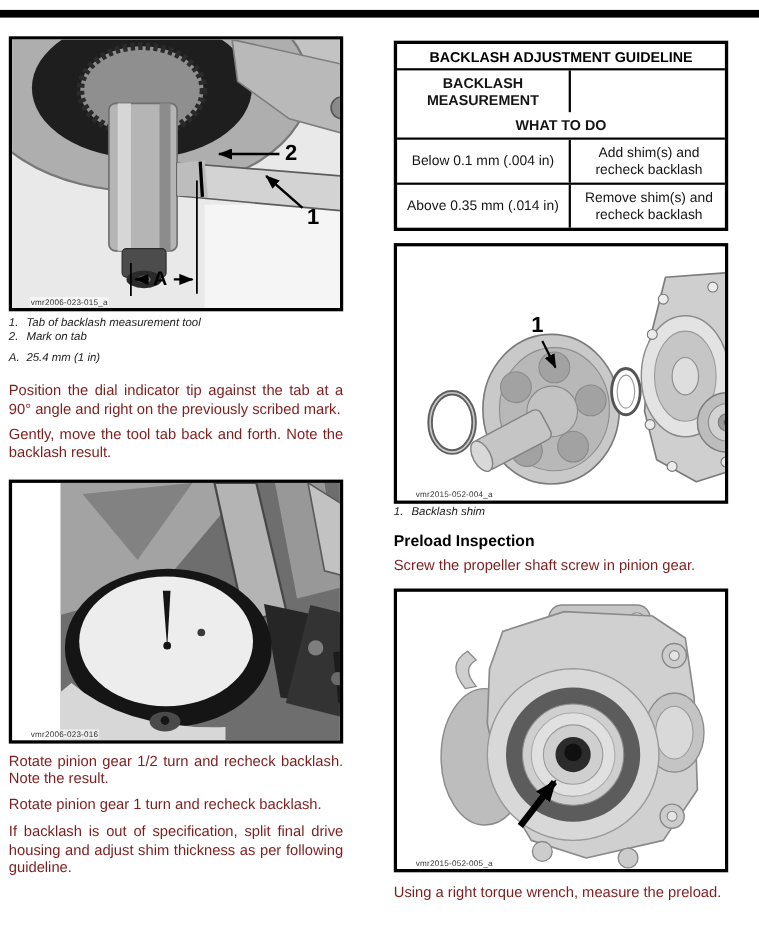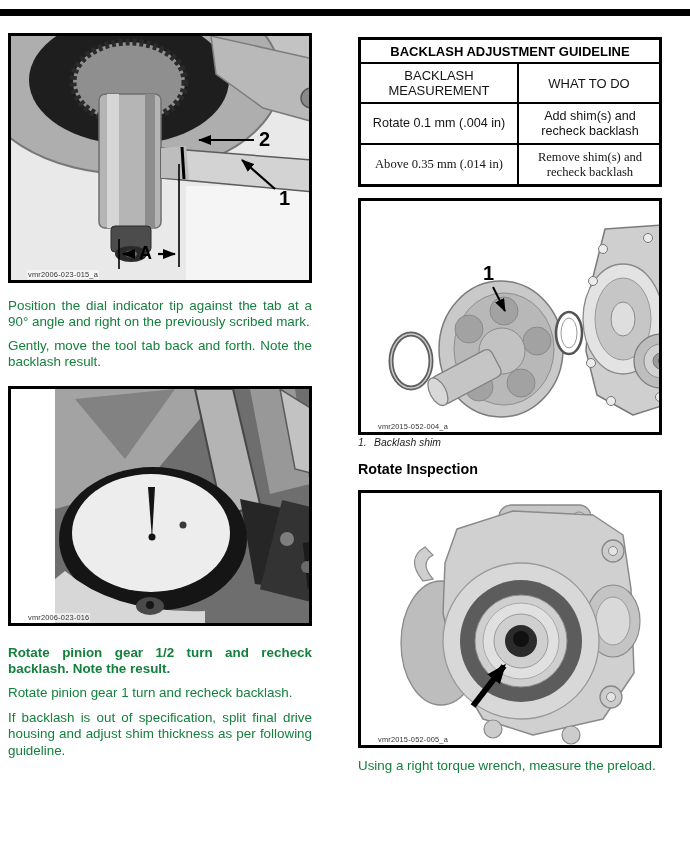--- a/index.html
+++ b/index.html
@@ -2,42 +2,42 @@
 <html><head>
 <meta charset="utf-8">
 <style>
   html,body{margin:0;padding:0;background:#fff;}
   .page{position:relative;width:690px;height:843px;background:#ffffff;
         font-family:"Liberation Sans",sans-serif;color:#141414;overflow:hidden;}
   .top-rule{position:absolute;left:0;top:9px;width:690px;height:7px;background:#000;}
   .col{position:absolute;width:304px;}
   .col-left{left:8px;top:33px;}
   .col-right{left:358px;top:37px;}
-  .p{font-size:13.4px;line-height:16.3px;text-align:justify;color:#15803d;margin:0;}
+  .p{font-size:13.4px;line-height:16.3px;text-align:justify;color:#7f1d1d;margin:0;}
   .h3{font-weight:bold;font-size:14.3px;color:#000;margin:0;}
   .fig{position:relative;border:3px solid #000;background:#fff;overflow:hidden;}
   .fig svg{display:block;}
   .figcode{position:absolute;left:16px;bottom:1px;font-size:7.4px;color:#333;
            background:rgba(255,255,255,0.55);padding:0 1px;letter-spacing:.2px;}
   .leg{font-style:italic;font-size:10.4px;line-height:12.8px;color:#1c1c1c;}
   .leg .n{display:inline-block;width:16px;font-style:italic;}
   .co{position:absolute;font-weight:bold;font-size:20px;color:#000;line-height:1;}
   .co-dim{font-size:18px;}
   .tbl{border:3px solid #000;background:#fff;}
   .tbl-title{font-weight:bold;font-size:13px;text-align:center;padding:4px 2px 3px;
              border-bottom:2px solid #000;color:#000;}
-  .g-head{display:flex;border-bottom:2px solid #000;font-weight:normal;font-size:13px;}
+  .g-head{display:flex;border-bottom:2px solid #000;font-weight:bold;font-size:13px;flex-direction:column;}
   .g-c1{width:150px;border-right:2px solid #000;display:flex;align-items:center;
         justify-content:center;text-align:center;padding:4px 3px;box-sizing:content-box;}
   .g-c2{flex:1;display:flex;align-items:center;justify-content:center;text-align:center;padding:4px 3px;}
   .g-row{display:flex;border-bottom:2px solid #000;font-size:12.6px;line-height:14.5px;}
-  .g-row:last-child{border-bottom:none;font-family:Liberation Serif, serif;}
+  .g-row:last-child{border-bottom:none;}
   .g-row .g-c2{justify-content:flex-start;text-align:center;padding:5px 4px 5px 6px;}
   .spec-value{font-size:13px;text-align:center;padding:6px 2px 5px;}
-  .mt5{margin-top:5px;}.mt6{margin-top:6px;}.mt7{margin-top:7px;}.mt8{margin-top:19px;font-weight:bold;}
+  .mt5{margin-top:5px;}.mt6{margin-top:6px;}.mt7{margin-top:7px;}.mt8{margin-top:8px;}
   .mt9{margin-top:9px;}.mt10{margin-top:10px;}.mt11{margin-top:11px;}.mt13{margin-top:13px;}
   .mt15{margin-top:15px;}.mt16{margin-top:16px;}
 </style>
 </head>
 <body>
 
 <div class="page">
   <div class="top-rule"></div>
 
   <div class="col col-left">
@@ -72,20 +72,25 @@
         <line x1="108" y1="203" x2="108" y2="233" stroke="#000" stroke-width="1.6"></line>
         <line x1="124" y1="218" x2="112" y2="218" stroke="#000" stroke-width="2.2" marker-end="url(#ah1)"></line>
         <line x1="147" y1="218" x2="164" y2="218" stroke="#000" stroke-width="2.2" marker-end="url(#ah1)"></line>
       </svg>
       <span class="co" style="left:248px;top:93px;">2</span>
       <span class="co" style="left:268px;top:152px;">1</span>
       <span class="co co-dim" style="left:128px;top:208px;">A</span>
       <span class="figcode">vmr2006-023-015_a</span>
     </div>
 
+    <div class="leg mt5">
+      <div><span class="n">1.</span><span>Tab of backlash measurement tool</span></div>
+      <div><span class="n">2.</span><span>Mark on tab</span></div>
+      <div class="mt6"><span class="n">A.</span><span>25.4 mm (1 in)</span></div>
+    </div>
 
     <p class="p mt15">Position the dial indicator tip against the tab at a 90° angle and right on the previously scribed mark.</p>
     <p class="p mt7">Gently, move the tool tab back and forth. Note the backlash result.</p>
 
     <div class="fig mt16" style="height:234px;padding-left:44px;">
       <svg width="325" height="234" viewBox="0 0 325 234">
         <rect x="0" y="0" width="325" height="234" fill="#6e6e6e"></rect>
         <polygon points="0,0 170,0 90,95 0,120" fill="#a3a3a3"></polygon>
         <polygon points="20,10 120,0 70,70" fill="#828282"></polygon>
         <polygon points="140,0 178,0 205,115 168,128" fill="#b4b4b4" stroke="#474747" stroke-width="2"></polygon>
@@ -119,21 +124,21 @@
 
   <div class="col col-right">
 
     <div class="tbl">
       <div class="tbl-title">BACKLASH ADJUSTMENT GUIDELINE</div>
       <div class="g-head">
         <div class="g-c1">BACKLASH MEASUREMENT</div>
         <div class="g-c2">WHAT TO DO</div>
       </div>
       <div class="g-row">
-        <div class="g-c1">Rotate 0.1 mm (.004 in)</div>
+        <div class="g-c1">Below 0.1 mm (.004 in)</div>
         <div class="g-c2">Add shim(s) and recheck backlash</div>
       </div>
       <div class="g-row">
         <div class="g-c1">Above 0.35 mm (.014 in)</div>
         <div class="g-c2">Remove shim(s) and recheck backlash</div>
       </div>
     </div>
 
     <div class="fig mt11" style="height:231px;">
       <svg width="325" height="231" viewBox="0 0 325 231">
@@ -178,21 +183,22 @@
         <circle cx="300" cy="160" r="3" fill="#5c5c5c"></circle>
       </svg>
       <span class="co" style="left:122px;top:62px;">1</span>
       <span class="figcode">vmr2015-052-004_a</span>
     </div>
 
     <div class="leg" style="margin-top:2px;">
       <div><span class="n">1.</span><span>Backlash shim</span></div>
     </div>
 
-    <h3 class="h3 mt11">Rotate Inspection</h3>
+    <h3 class="h3 mt11">Preload Inspection</h3>
+    <p class="p mt6">Screw the propeller shaft screw in pinion gear.</p>
 
     <div class="fig mt13" style="height:252px;">
       <svg width="325" height="252" viewBox="0 0 325 252">
         <defs>
           <marker id="ah4" markerUnits="userSpaceOnUse" markerWidth="20" markerHeight="16" refX="17" refY="8" orient="auto">
             <path d="M0,0 L20,8 L0,16 z" fill="#000"></path>
           </marker>
         </defs>
         <rect x="0" y="0" width="325" height="252" fill="#ffffff"></rect>
         <ellipse cx="80" cy="150" rx="40" ry="62" fill="#bdbdbd" stroke="#8a8a8a" stroke-width="1.3"></ellipse>

